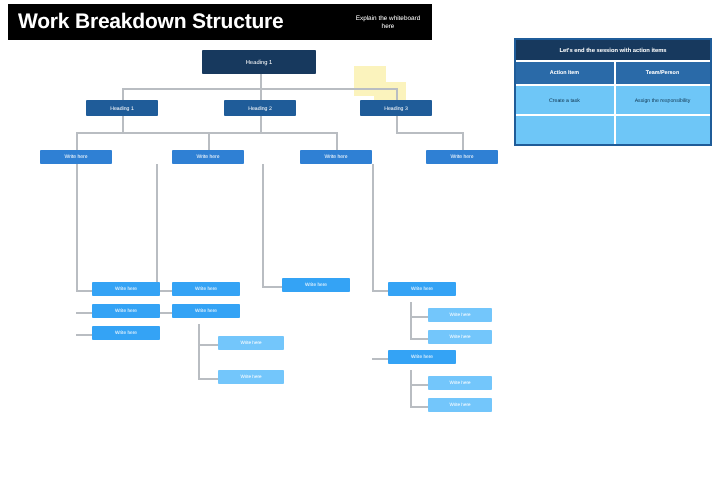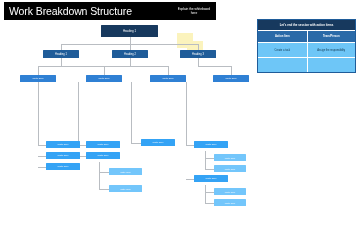--- a/index.html
+++ b/index.html
@@ -28,21 +28,21 @@
     background: #000000;
     display: flex;
     align-items: center;
     justify-content: space-between;
     padding: 0 5px;
     box-sizing: border-box;
   }
   .header-title {
     color: #ffffff;
     font-size: 10.5px;
-    font-weight: normal;
+    font-weight: bold;
     letter-spacing: -0.1px;
     white-space: nowrap;
   }
   .header-sub {
     color: #ffffff;
     font-size: 3.2px;
     line-height: 1.25;
     text-align: center;
     width: 34px;
     white-space: normal;

